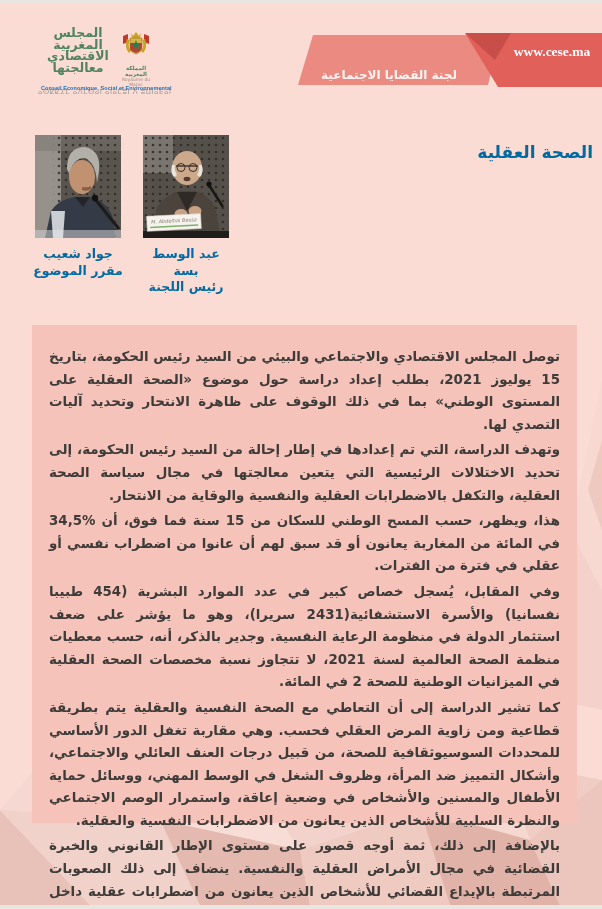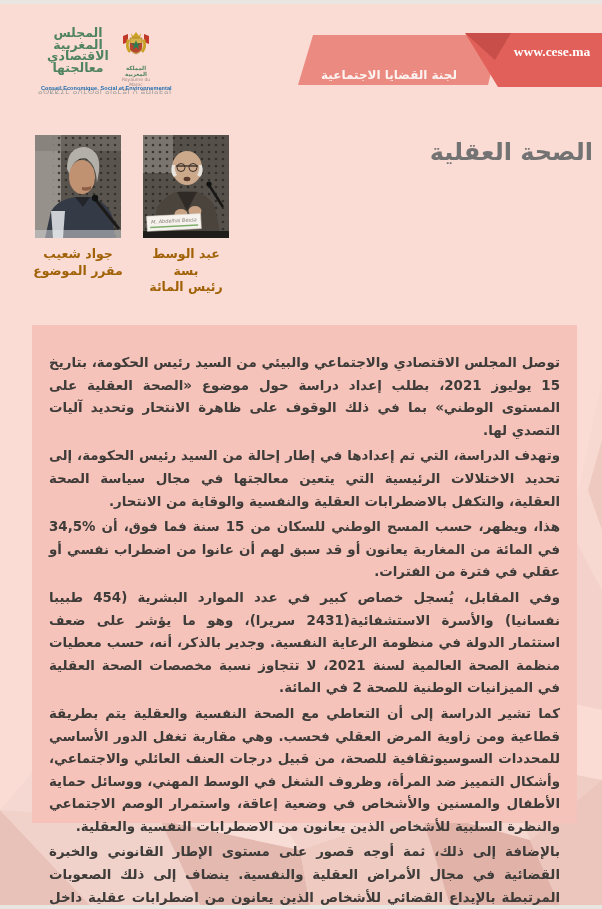--- a/index.html
+++ b/index.html
@@ -46,31 +46,31 @@
   .website{position:absolute;left:45px;right:8px;top:0;height:38px;display:flex;align-items:center;
     justify-content:center;color:#ffffff;font-weight:700;font-size:13.5px;
     font-family:Liberation Serif, serif;text-decoration:none;}
 
   
   .photo{position:absolute;top:135px;width:86px;height:103px;z-index:2;}
   .photo svg{display:block;width:86px;height:103px;}
   .photo-left{left:35px;}
   .photo-right{left:143px;}
   .caption{position:absolute;top:246px;width:96px;text-align:center;direction:rtl;
-    color:#a16207;font-weight:700;font-size:12.5px;line-height:16.5px;z-index:2;}
+    color:#0369a1;font-weight:700;font-size:12.5px;line-height:16.5px;z-index:2;}
   .caption-left{left:30px;}
   .caption-right{left:138px;}
 
   
   .doc-title{position:absolute;right:9px;top:139px;direction:rtl;text-align:right;z-index:2;
-    color:#737373;font-weight:700;font-size:24px;line-height:27px;}
+    color:#0369a1;font-weight:700;font-size:17px;line-height:27px;}
 
   
   .panel{position:absolute;left:32px;top:325px;width:545px;height:498px;background:#f5c3b9;
-    box-sizing:border-box;padding:27px 17px 0 17px;z-index:2;
+    box-sizing:border-box;padding:21px 17px 0 17px;z-index:2;
     direction:rtl;text-align:justify;color:#3e3b39;font-size:13.4px;line-height:22.6px;font-weight:700;}
   .panel p{margin:0 0 3px 0;}
 </style>
 </head>
 <body>
 
 <div class="page">
 
   <div class="edge-strip edge-top"></div>
 
@@ -188,21 +188,21 @@
     </svg>
   </div>
 
   <div class="caption caption-left">
     <div>جواد شعيب</div>
     <div>مقرر الموضوع</div>
   </div>
 
   <div class="caption caption-right">
     <div>عبد الوسط بسة</div>
-    <div>رئيس المائة</div>
+    <div>رئيس اللجنة</div>
   </div>
 
   <div class="doc-title">
     <div>الصحة العقلية</div>
   </div>
 
   <div class="panel">
     <p>توصل المجلس الاقتصادي والاجتماعي والبيئي من السيد رئيس الحكومة، بتاريخ 15 يوليوز 2021، بطلب إعداد دراسة حول موضوع «الصحة العقلية على المستوى الوطني» بما في ذلك الوقوف على ظاهرة الانتحار وتحديد آليات التصدي لها.</p>
     <p>وتهدف الدراسة، التي تم إعدادها في إطار إحالة من السيد رئيس الحكومة، إلى تحديد الاختلالات الرئيسية التي يتعين معالجتها في مجال سياسة الصحة العقلية، والتكفل بالاضطرابات العقلية والنفسية والوقاية من الانتحار.</p>
     <p>هذا، ويظهر، حسب المسح الوطني للسكان من 15 سنة فما فوق، أن %34,5 في المائة من المغاربة يعانون أو قد سبق لهم أن عانوا من اضطراب نفسي أو عقلي في فترة من الفترات.</p>

